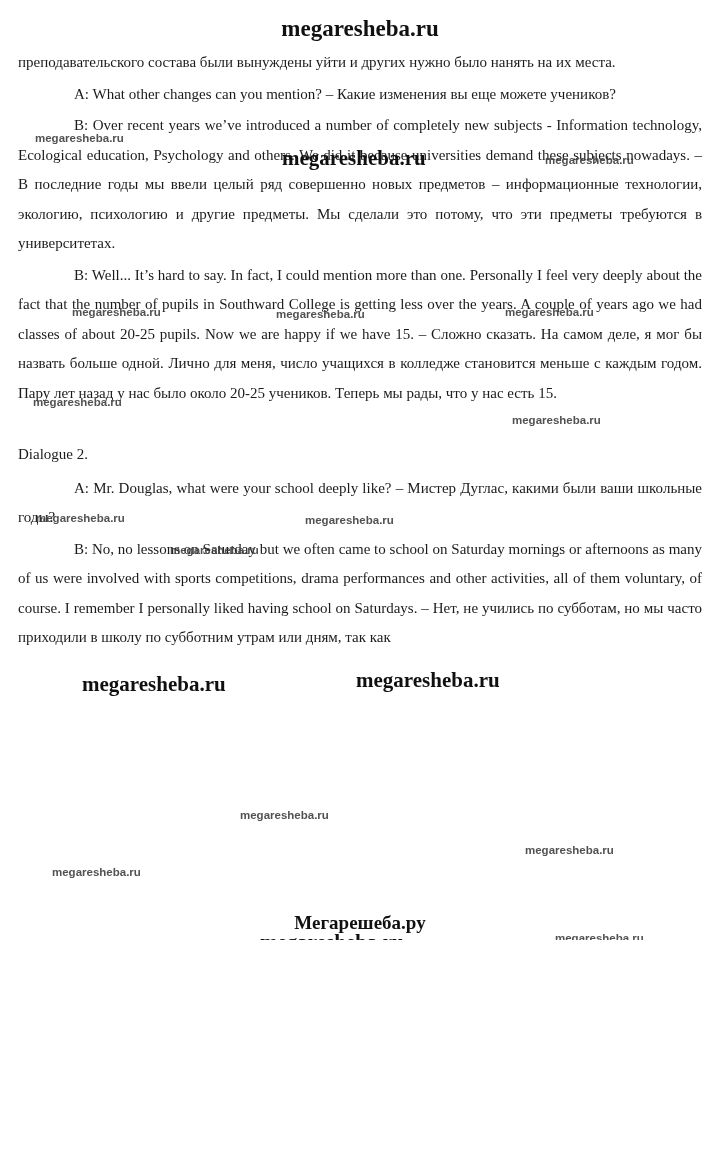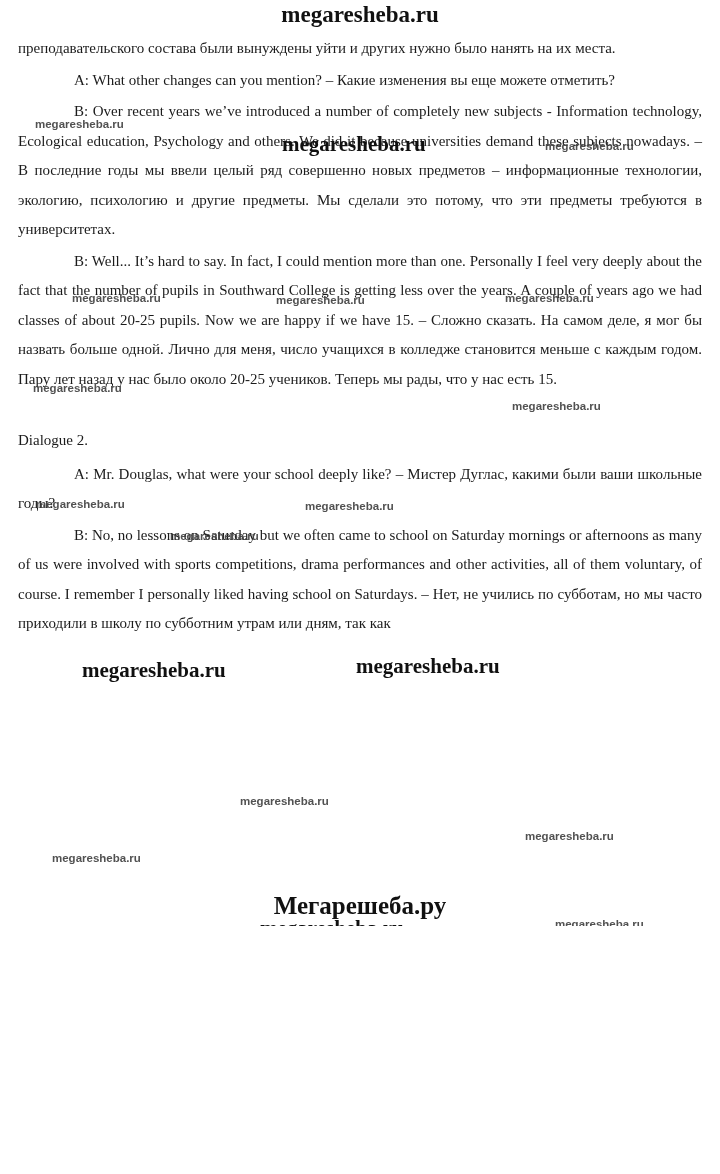--- a/index.html
+++ b/index.html
@@ -4,21 +4,21 @@
 <style>
   html, body {
     margin: 0;
     padding: 0;
     background: #ffffff;
   }
   .page {
     position: relative;
     width: 720px;
     height: 926px;
-    margin: 0 auto;
+    margin: 14px auto;
     background: #ffffff;
     overflow: hidden;
     font-family: "Liberation Serif", "DejaVu Serif", serif;
     color: #1b1b1b;
   }
   .site-header {
     text-align: center;
     font-weight: bold;
     font-size: 23px;
     line-height: 26px;
@@ -42,21 +42,21 @@
     margin: 32px 0 4px 0 !important;
     text-align: left;
   }
   .site-footer {
     position: absolute;
     left: 0;
     bottom: 6px;
     width: 100%;
     text-align: center;
     font-weight: bold;
-    font-size: 25px;
+    font-size: 19px;
     color: #111111;
   }
   
   .wm-layer {
     position: absolute;
     left: 0;
     top: 0;
     width: 100%;
     height: 100%;
     pointer-events: none;
@@ -81,21 +81,21 @@
 </style>
 </head>
 <body>
 
 <div class="page">
 
   <div class="site-header">megaresheba.ru</div>
 
   <div class="content">
     <p>преподавательского состава были вынуждены уйти и других нужно было нанять на их места.</p>
-    <p class="indent">A: What other changes can you mention? – Какие изменения вы еще можете отметить?</p>
+    <p class="indent">A: What other changes can you mention? – Какие изменения вы еще можете учеников?</p>
     <p class="indent">B: Over recent years we’ve introduced a number of completely new subjects - Information technology, Ecological education, Psychology and others. We did it because universities demand these subjects nowadays. – В последние годы мы ввели целый ряд совершенно новых предметов – информационные технологии, экологию, психологию и другие предметы. Мы сделали это потому, что эти предметы требуются в университетах.</p>
     <p class="indent">B: Well... It’s hard to say. In fact, I could mention more than one. Personally I feel very deeply about the fact that the number of pupils in Southward College is getting less over the years. A couple of years ago we had classes of about 20-25 pupils. Now we are happy if we have 15. – Сложно сказать. На самом деле, я мог бы назвать больше одной. Лично для меня, число учащихся в колледже становится меньше с каждым годом. Пару лет назад у нас было около 20-25 учеников. Теперь мы рады, что у нас есть 15.</p>
     <p class="dialogue-heading">Dialogue 2.</p>
     <p class="indent">A: Mr. Douglas, what were your school deeply like? – Мистер Дуглас, какими были ваши школьные годы?</p>
     <p class="indent">B: No, no lessons on Saturday but we often came to school on Saturday mornings or afternoons as many of us were involved with sports competitions, drama performances and other activities, all of them voluntary, of course. I remember I personally liked having school on Saturdays. – Нет, не учились по субботам, но мы часто приходили в школу по субботним утрам или дням, так как</p>
   </div>
 
   <div class="wm-layer">
 
     <span class="wm-s" style="left:35px;  top:118px">megaresheba.ru</span>

